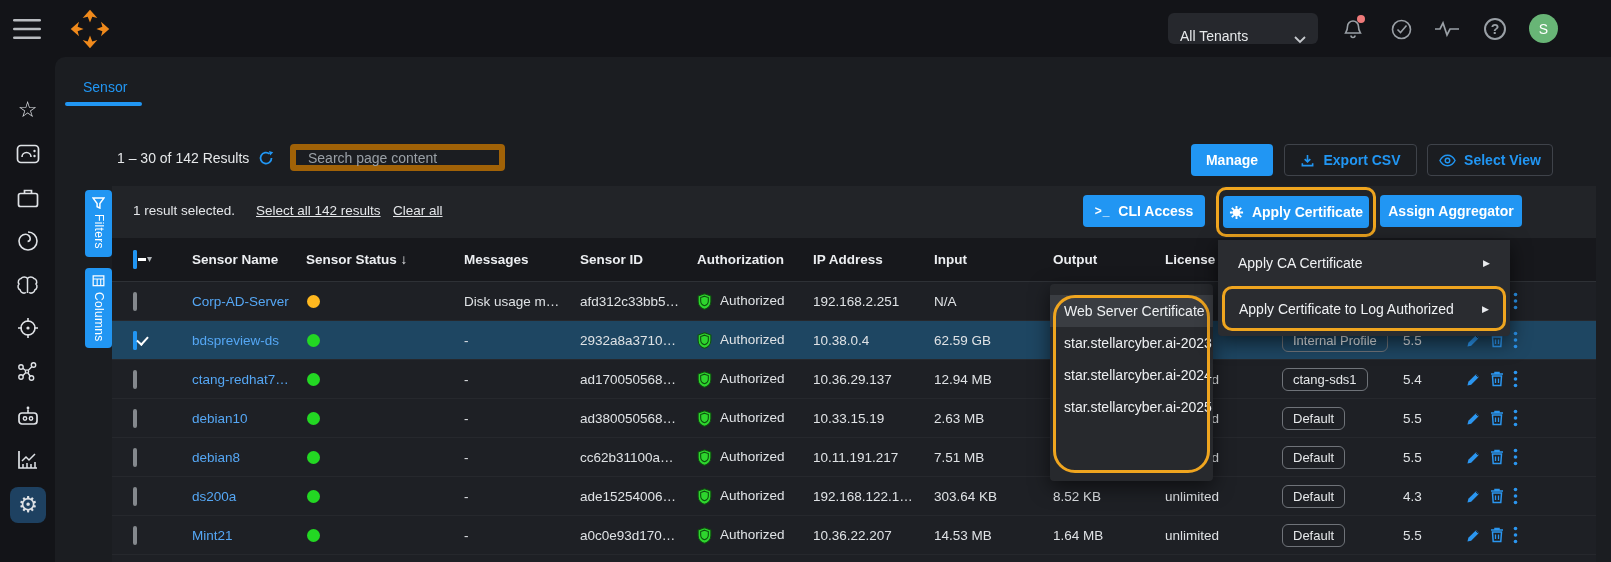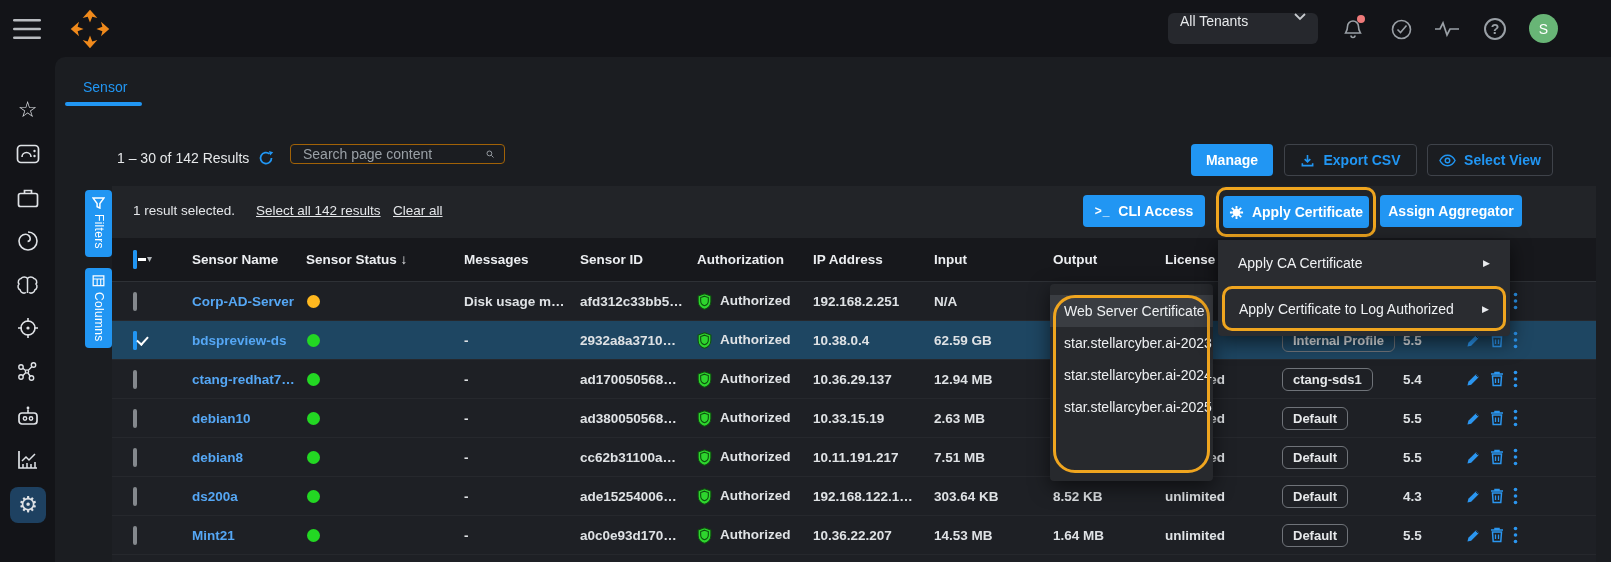--- a/index.html
+++ b/index.html
@@ -8,36 +8,36 @@
 
   
   .topbar{position:absolute;left:0;top:0;width:1611px;height:57px;background:#131418;z-index:5;}
   .sidebar{position:absolute;left:0;top:0;width:55px;height:562px;background:#131418;z-index:6;}
   .burger{position:absolute;left:13px;top:18px;width:28px;height:22px;cursor:pointer;}
   .logo{position:absolute;left:68px;top:7px;width:44px;height:44px;}
   .side-icon{position:absolute;left:0;width:55px;height:36px;display:flex;align-items:center;justify-content:center;color:#dfe2e6;}
   .side-icon .uni{font-size:22px;line-height:1;color:#dfe2e6;}
   .side-icon.active{left:10px;width:36px;border-radius:8px;background:#1e4161;}
   .tenant{position:absolute;left:1168px;top:13px;width:150px;height:31px;background:#26282d;border-radius:6px;
-    display:flex;align-items:flex-start;justify-content:space-between;padding:0 12px;color:#e7e9eb;font-size:14px;cursor:pointer;}
+    display:flex;align-items:flex-end;justify-content:space-between;padding:0 12px;color:#e7e9eb;font-size:14px;cursor:pointer;}
   .tb-icon{position:absolute;top:16px;width:26px;height:26px;display:flex;align-items:center;justify-content:center;}
   .bell-dot{position:absolute;right:1px;top:-1px;width:8px;height:8px;border-radius:50%;background:#ef7a7a;}
   .help-circle{width:22px;height:22px;border-radius:50%;border:2px solid #9aa0a6;color:#9aa0a6;
     display:flex;align-items:center;justify-content:center;font-size:14px;font-weight:700;}
   .avatar{position:absolute;left:1529px;top:14px;width:29px;height:29px;border-radius:50%;background:#68b576;
     color:#fff;display:flex;align-items:center;justify-content:center;font-size:14px;}
 
   
   .content{position:absolute;left:55px;top:57px;width:1556px;height:505px;background:#1b1d21;border-radius:10px 0 0 0;}
   .tab{position:absolute;left:28px;top:22px;color:#2196f3;font-size:14px;cursor:pointer;}
   .tab-underline{position:absolute;left:10px;top:45px;width:77px;height:4px;background:#2196f3;border-radius:2px;}
 
   .results{position:absolute;left:62px;top:93px;font-size:14px;color:#e6e8ea;}
   .refresh{position:absolute;left:203px;top:93px;width:16px;height:16px;cursor:pointer;}
-  .search{position:absolute;left:235px;top:87px;width:215px;height:20px;border:1px solid #a16207;border-radius:4px;
+  .search{position:absolute;left:235px;top:87px;width:215px;height:27px;border:6px solid #a16207;border-radius:4px;
     background:transparent;display:flex;align-items:center;padding:0 10px;}
   .search input{flex:1;background:transparent;border:none;outline:none;color:#e8eaed;font-size:14px;font-family:inherit;}
   .search input::placeholder{color:#9aa0a6;}
 
   .btn{display:flex;align-items:center;justify-content:center;gap:8px;border-radius:4px;font-size:14px;
     font-weight:600;cursor:pointer;height:32px;}
   .btn.solid{background:#2196f3;color:#fff;border:none;}
   .btn.ghost{background:transparent;color:#2196f3;border:1px solid #3f434a;}
   #btn-manage{position:absolute;left:1136px;top:87px;width:82px;}
   #btn-export{position:absolute;left:1229px;top:87px;width:133px;}
@@ -55,21 +55,21 @@
   .selbar .txt{position:absolute;top:17px;font-size:13.5px;color:#e4e6e9;}
   .sel-link{text-decoration:underline;cursor:pointer;color:#e9ebee;}
   #btn-cli{position:absolute;left:971px;top:9px;width:122px;}
   .applycert-outline{position:absolute;left:1104px;top:1px;width:160px;height:50px;border:3px solid #efa51f;border-radius:10px;
     display:flex;align-items:center;justify-content:center;}
   #btn-applycert{width:146px;}
   #btn-aggr{position:absolute;left:1268px;top:9px;width:142px;}
 
   
   .table{position:absolute;left:57px;top:181px;width:1484px;height:324px;background:#1e2025;}
-  .grid{display:grid;grid-template-columns:73px 114px 158px 116px 117px 116px 121px 119px 112px 117px 121px 52px 110px;align-items:center;font-weight:bold;}
+  .grid{display:grid;grid-template-columns:73px 114px 158px 116px 117px 116px 121px 119px 112px 117px 121px 52px 110px;align-items:center;}
   .thead{height:44px;background:#17181c;border-bottom:1px solid #2e3136;font-weight:700;color:#eceef1;}
   .thead .hc{padding-left:7px;white-space:nowrap;}
   .trow{height:39px;border-bottom:1px solid #26282d;background:#1e2025;white-space:nowrap;color:#dfe2e5;}
   .trow.selected{background:#1e4662;}
   .cell{padding-left:7px;overflow:hidden;text-overflow:ellipsis;}
   a.link{color:#55a7f5;text-decoration:none;cursor:pointer;}
   .dot{display:inline-block;width:13px;height:13px;border-radius:50%;margin-left:8px;vertical-align:middle;}
   .cb{width:17px;height:17px;border:2px solid #84888d;border-radius:3px;margin-left:21px;cursor:pointer;position:relative;background:transparent;}
   .cb.checked,.cb.indet{background:#2196f3;border-color:#2196f3;}
   .cb.checked::after{content:"";position:absolute;left:4px;top:1px;width:5px;height:9px;border:solid #fff;border-width:0 2px 2px 0;transform:rotate(42deg);}

